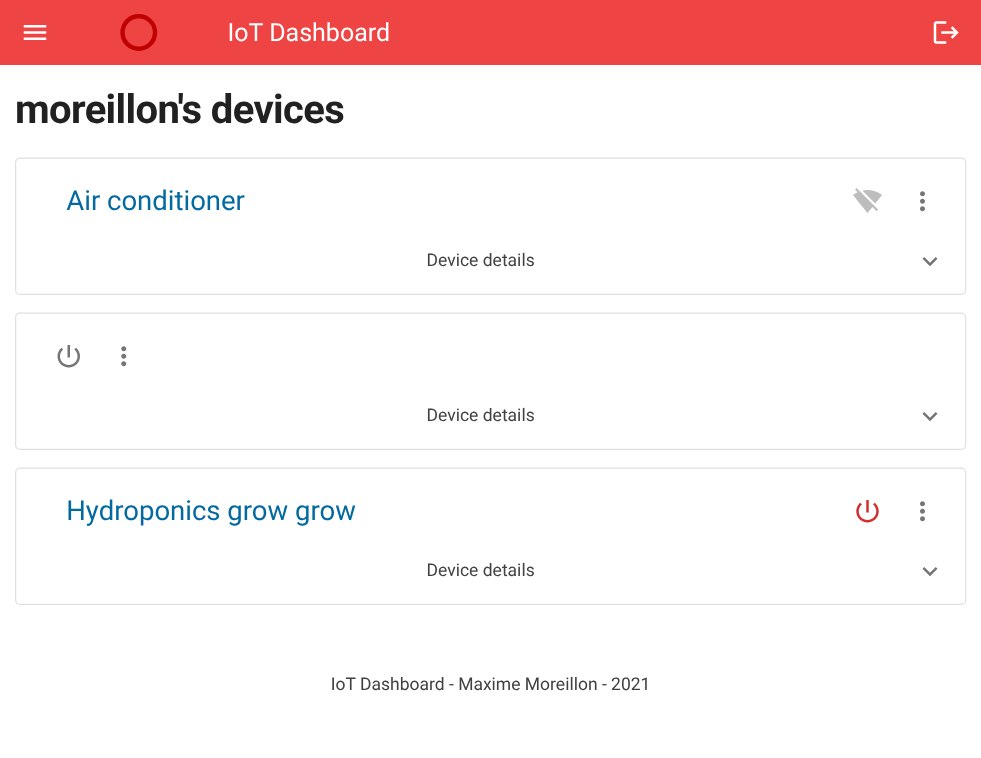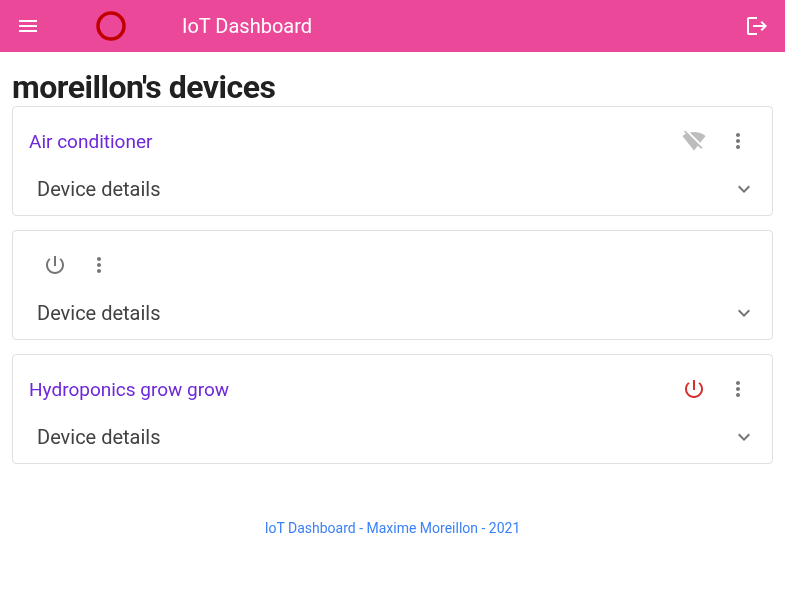--- a/index.html
+++ b/index.html
@@ -5,21 +5,21 @@
     * { margin: 0; padding: 0; box-sizing: border-box; }
     body {
       font-family: Roboto, -apple-system, BlinkMacSystemFont, "Segoe UI", Arial, sans-serif;
       background: #fff;
       width: 785px;
       height: 606px;
       overflow: hidden;
       color: #212121;
     }
     .app-bar {
-      background: #ec4899;
+      background: #ef4444;
       height: 52px;
       display: flex;
       align-items: center;
       padding: 0 8px;
       color: #fff;
       gap: 44px;
     }
     .menu-btn {
       width: 40px;
       height: 40px;
@@ -51,64 +51,67 @@
       justify-content: center;
       cursor: pointer;
       border-radius: 50%;
     }
     .content {
       padding: 16px 12px 0 12px;
     }
     .page-title {
       font-size: 32px;
       font-weight: 700;
+      margin-bottom: 20px;
       letter-spacing: -0.5px;
     }
     .device-card {
       border: 1px solid #e0e0e0;
       border-radius: 4px;
       margin-bottom: 14px;
       background: #fff;
     }
     .device-header {
       display: flex;
       align-items: center;
       padding: 16px 16px 8px 16px;
     }
     .device-name {
-      font-size: 19px;
+      font-size: 22px;
       font-weight: 400;
       flex: 1;
-      color: #6d28d9;
+      color: #0369a1;
+      margin-left: 24px;
     }
     .icon-btn {
       width: 36px;
       height: 36px;
       display: flex;
       align-items: center;
       justify-content: center;
       cursor: pointer;
       border-radius: 50%;
       margin-left: 8px;
     }
     .details-row {
       display: flex;
       align-items: center;
       padding: 10px 16px 14px 24px;
       cursor: pointer;
     }
     .details-label {
-      font-size: 20px;
+      font-size: 14px;
       color: #424242;
       flex: 1;
+      text-align: center;
     }
     .footer {
       text-align: center;
       font-size: 14px;
-      color: #3b82f6;
+      color: #404040;
       margin-top: 56px;
     }
     svg { display: block; }
   </style>
 </head>
 <body>
 
 <div class="app-bar">
   <div class="menu-btn">
     <svg width="24" height="24" viewBox="0 0 24 24" fill="#fff">

